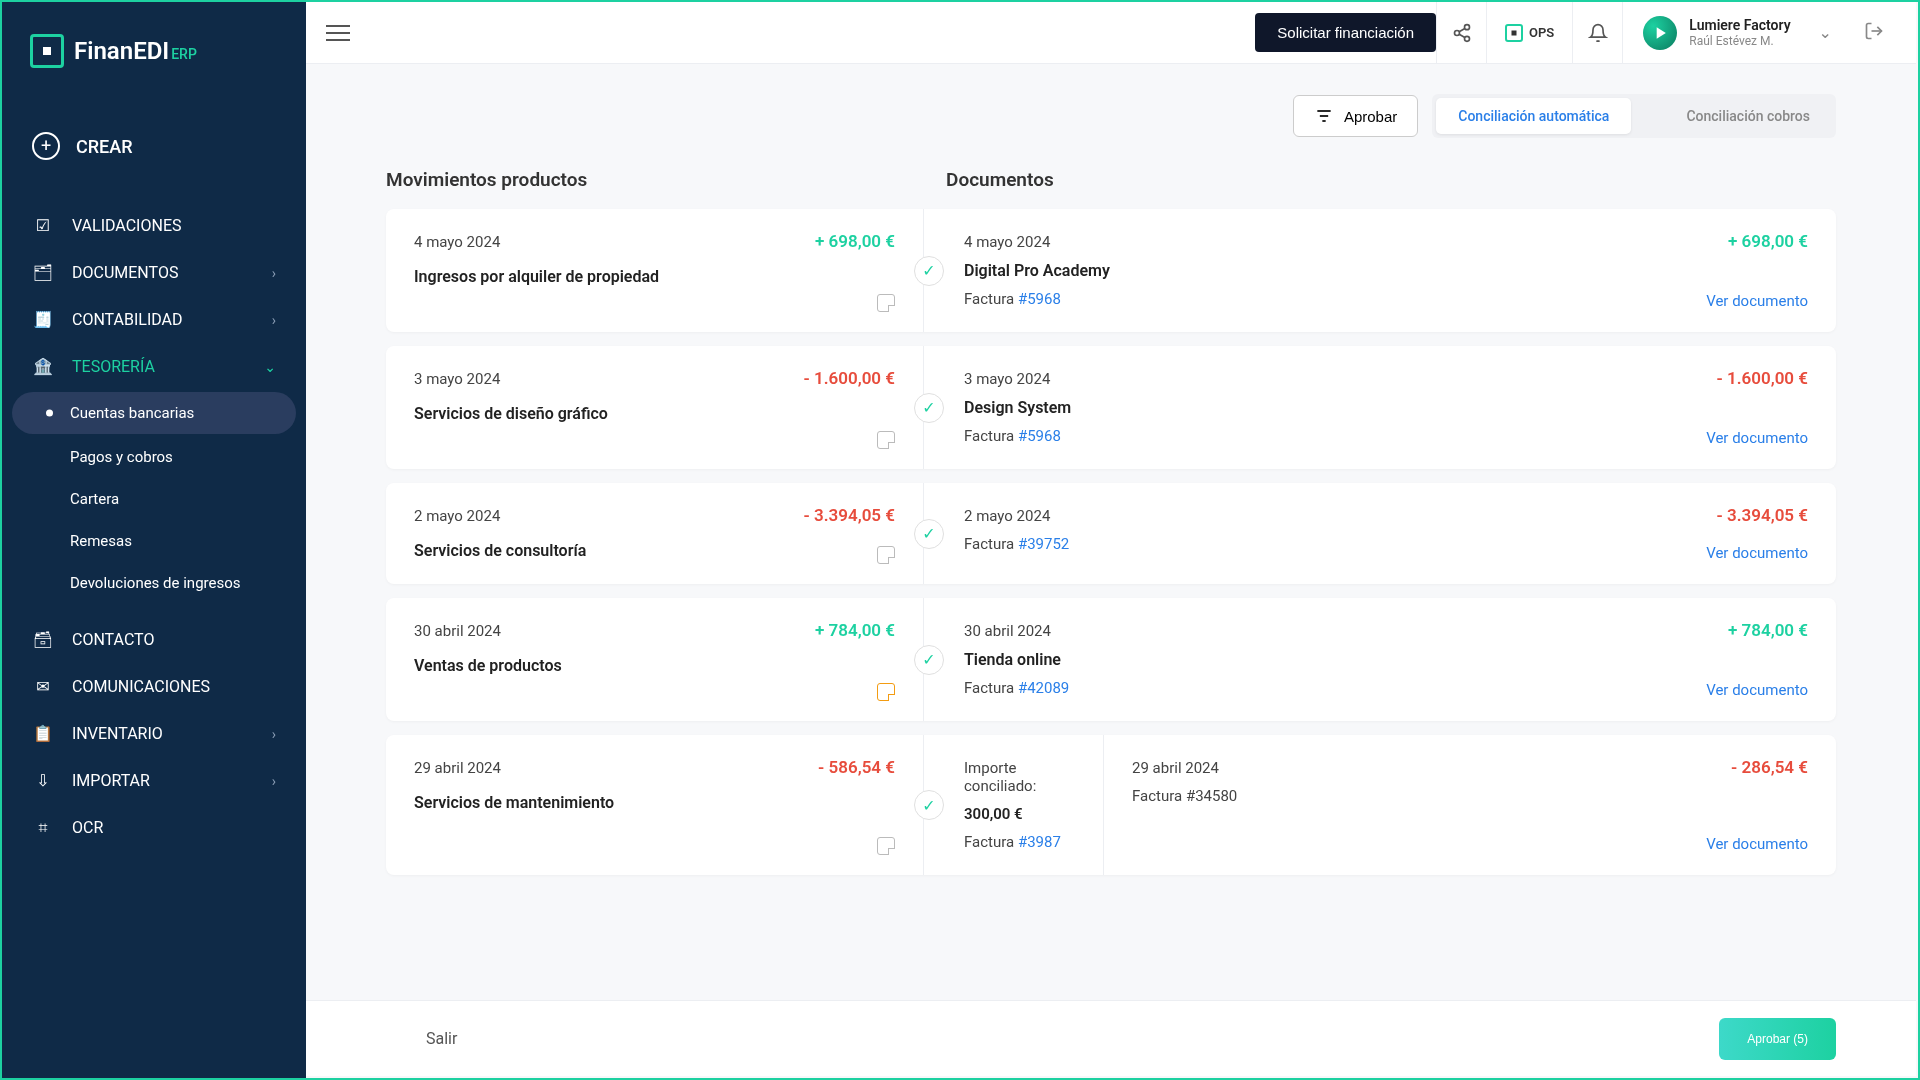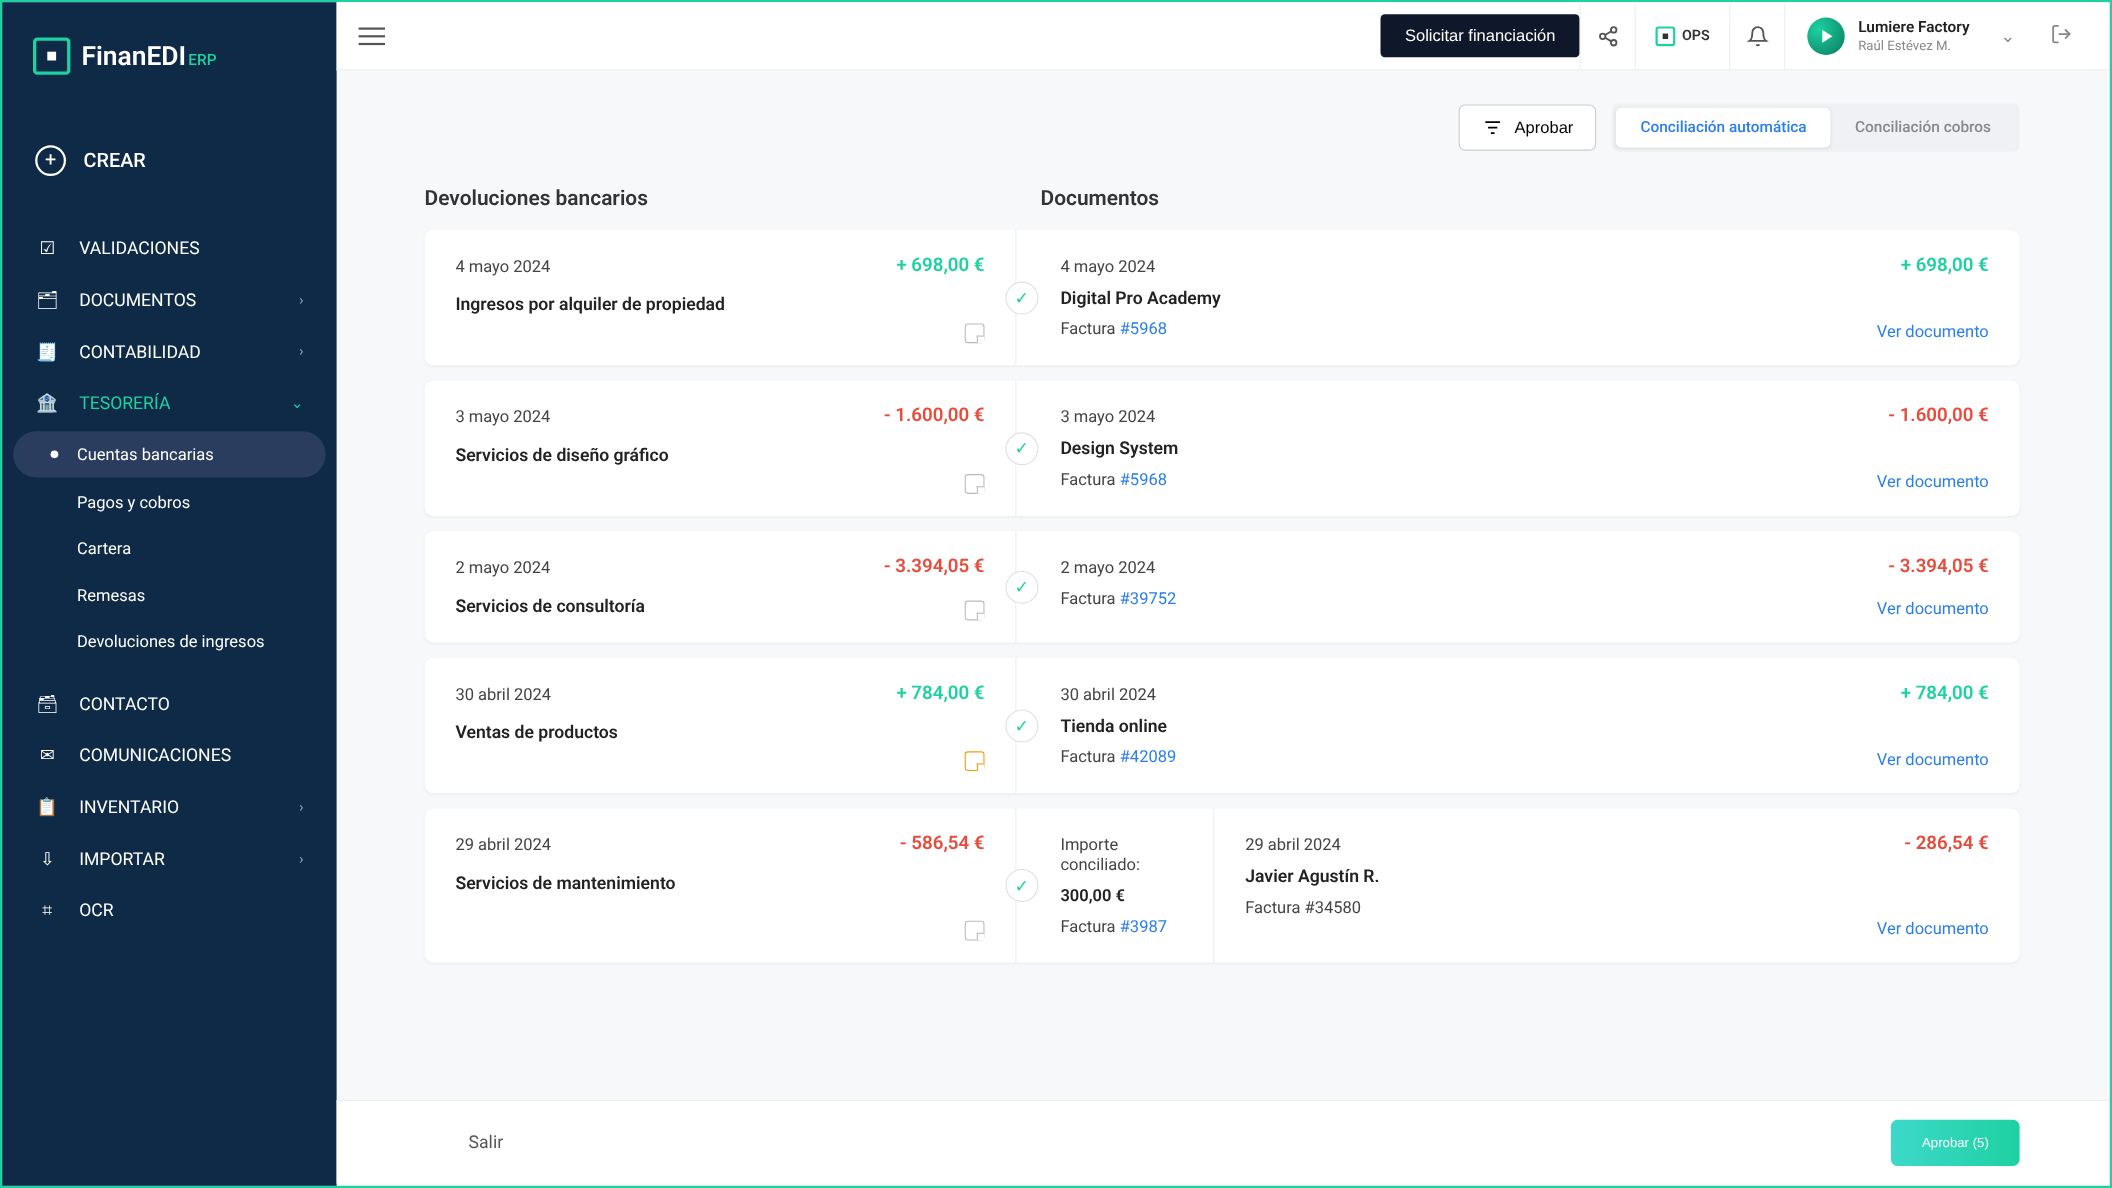--- a/index.html
+++ b/index.html
@@ -41,21 +41,21 @@
 .user-name { font-size: 12px; color: #888; }
 .user-chev { margin-left: 16px; color: #888; }
 .logout-icon { padding: 0 12px; color: #888; cursor: pointer; }
 
 .content { position: absolute; left: 304px; top: 62px; right: 2px; bottom: 2px; overflow: auto; padding: 30px 80px 120px; }
 .page-header { display: flex; align-items: center; margin-bottom: 30px; }
 .page-title { font-size: 25px; font-weight: 600; color: #222; }
 .page-title .sub { font-weight: 400; color: #777; }
 .page-header-right { margin-left: auto; display: flex; gap: 14px; align-items: center; }
 .filter-btn { display: flex; align-items: center; gap: 10px; border: 1px solid #ccc; background: #fff; padding: 10px 20px; border-radius: 6px; font-size: 15px; cursor: pointer; }
-.toggle-group { display: flex; background: #f0f1f4; border-radius: 6px; padding: 4px; }
+.toggle-group { display: flex; background: #f0f1f4; border-radius: 6px; padding: 4px; gap: 33px; }
 .toggle-btn { padding: 10px 22px; font-size: 14px; border-radius: 5px; cursor: pointer; color: #888; font-weight: 500; }
 .toggle-btn.active { background: #fff; color: #2a7fe8; box-shadow: 0 1px 3px rgba(0,0,0,0.08); }
 
 .columns-header { display: flex; margin-bottom: 18px; }
 .col-left-h { width: 560px; font-size: 19px; font-weight: 600; color: #333; }
 .col-right-h { font-size: 19px; font-weight: 600; color: #333; }
 
 .recon-row { display: flex; background: #fff; border-radius: 8px; margin-bottom: 14px; box-shadow: 0 1px 3px rgba(0,0,0,0.04); position: relative; }
 .row-left { width: 538px; padding: 24px 28px; border-right: 1px solid #eceef2; position: relative; }
 .row-left .date { font-size: 15px; color: #444; margin-bottom: 16px; }
@@ -220,21 +220,21 @@
         <span>Aprobar</span>
       </button>
       <div class="toggle-group">
         <div class="toggle-btn active">Conciliación automática</div>
         <div class="toggle-btn">Conciliación cobros</div>
       </div>
     </div>
   </div>
 
   <div class="columns-header">
-    <div class="col-left-h">Devoluciones bancarios</div>
+    <div class="col-left-h">Movimientos productos</div>
     <div class="col-right-h">Documentos</div>
   </div>
 
   <div id="rows-container">
       <div class="recon-row">
         <div class="row-left">
     <div class="date">4 mayo 2024</div>
     <div class="desc">Ingresos por alquiler de propiedad</div>
     <div class="amount positive">+ 698,00 €</div>
     <div class="note-icon "></div>
@@ -304,21 +304,20 @@
         </div>
         <div class="check-badge">✓</div>
         <div class="row-right-split">
       <div class="split-left">
         <div class="conc-label">Importe conciliado:</div>
         <div class="conc-amount">300,00 €</div>
         <div class="invoice">Factura <a>#3987</a></div>
       </div>
       <div class="split-right">
         <div class="date">29 abril 2024</div>
-        <div class="vendor">Javier Agustín R.</div>
         <div class="invoice">Factura #34580</div>
         <div class="amount negative">- 286,54 €</div>
         <div class="view-doc">Ver documento</div>
       </div>
         </div>
       </div>
     </div>
 </div>
 
 <div class="footer-bar">

